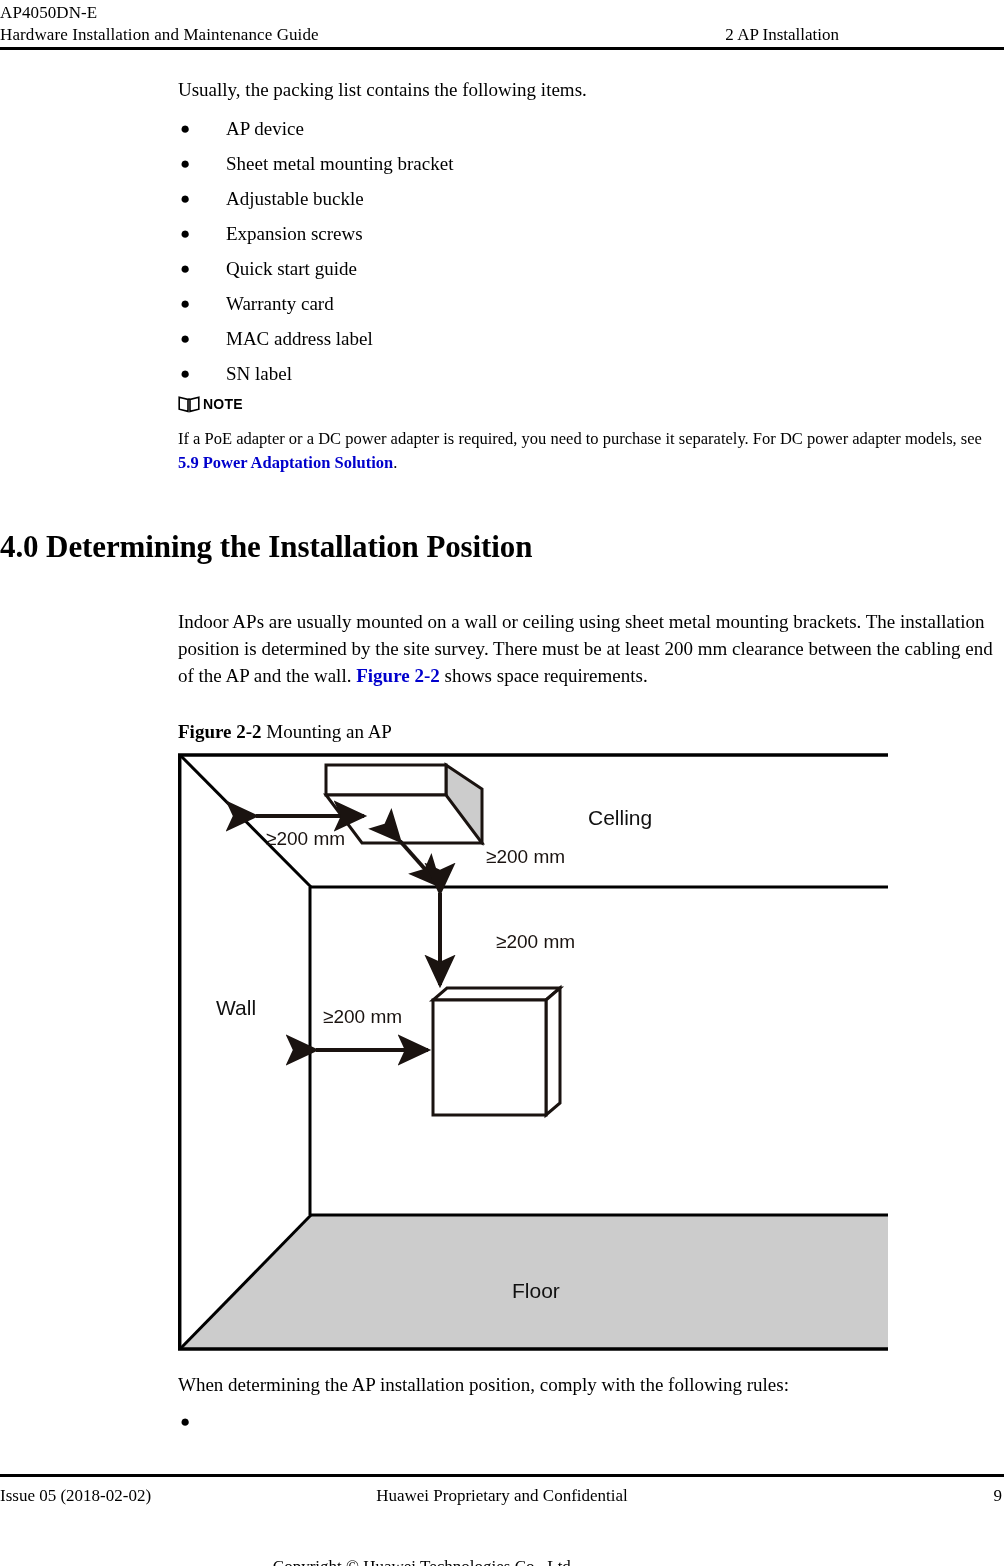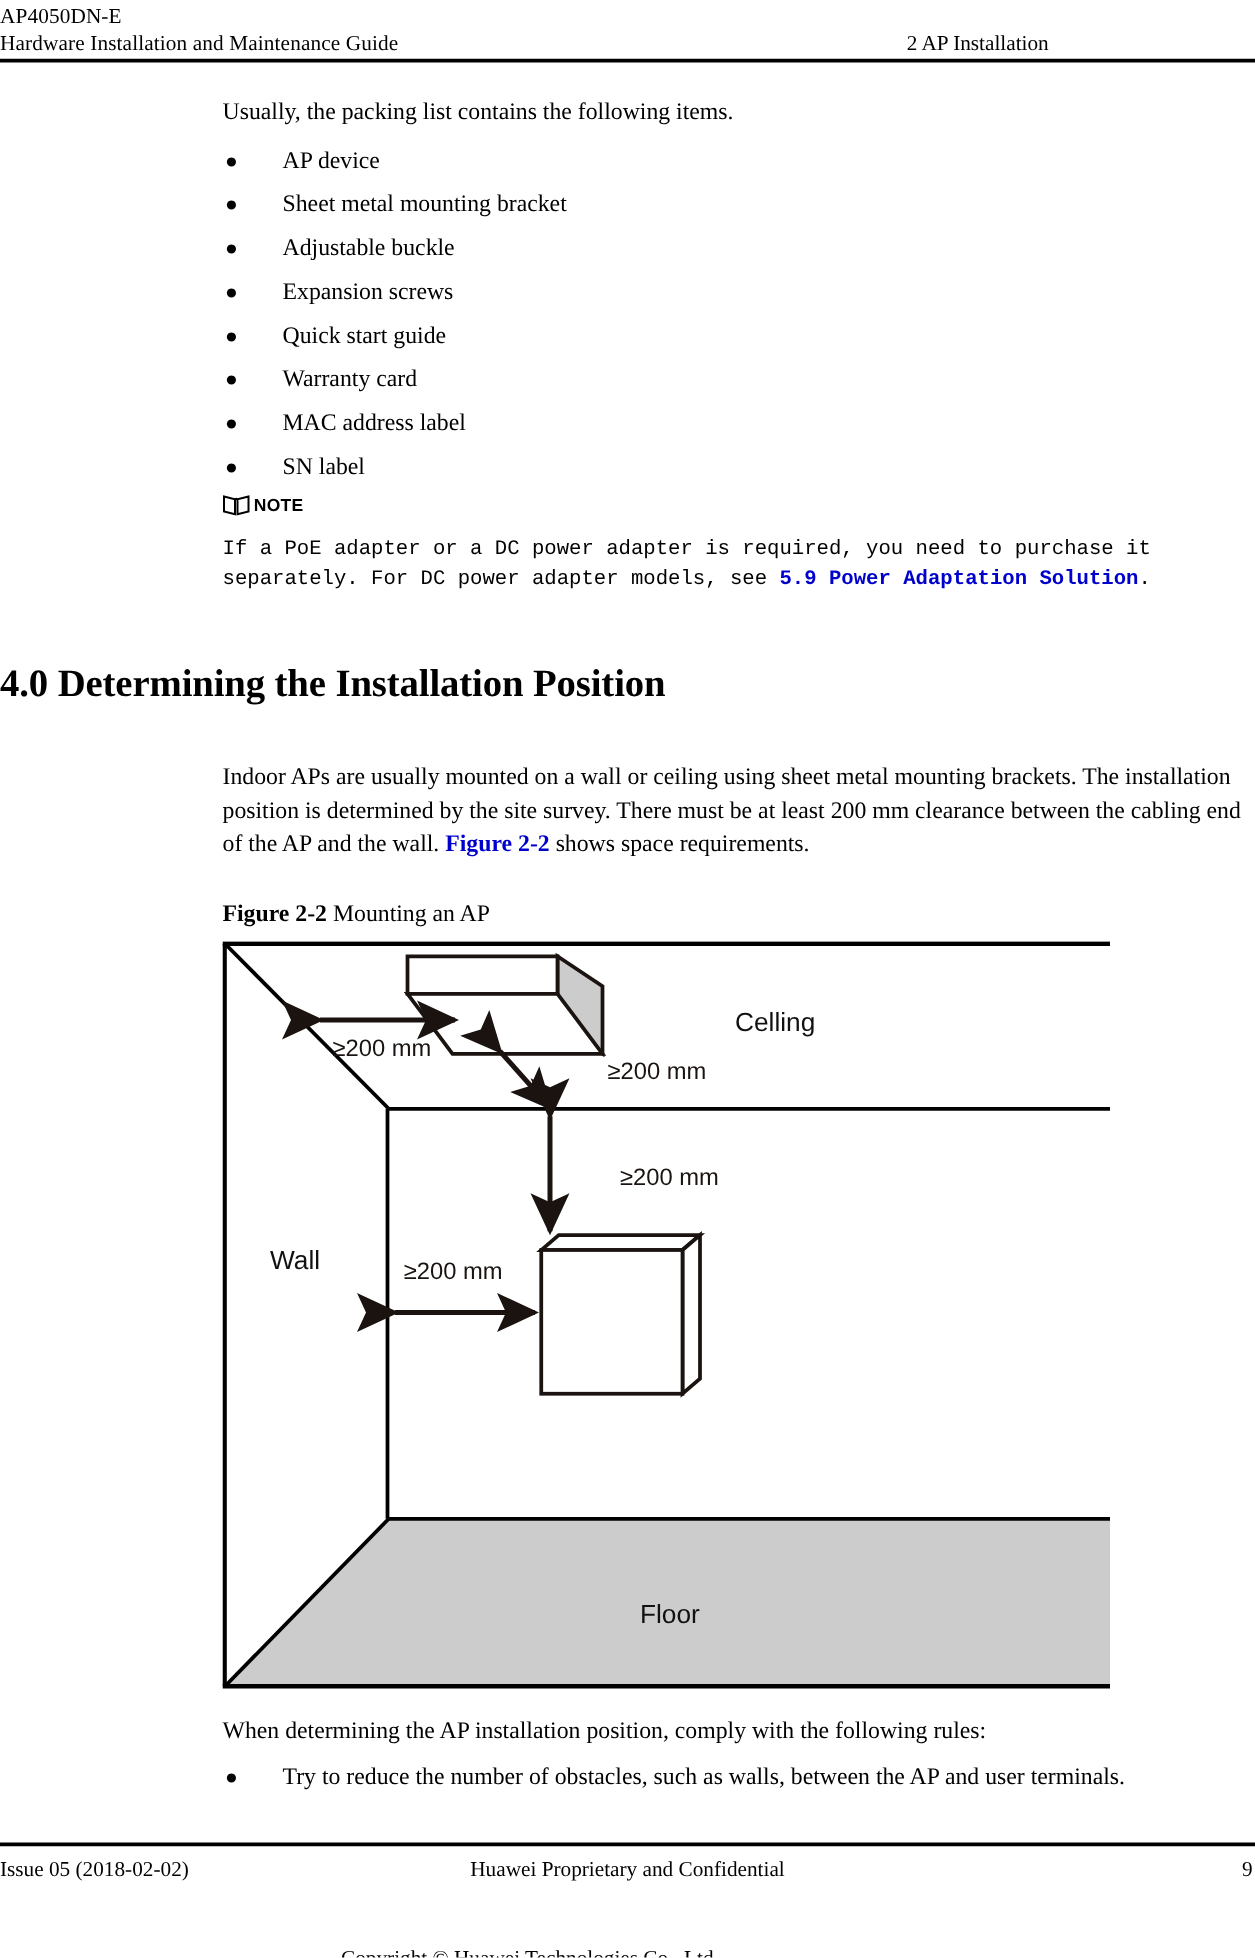--- a/index.html
+++ b/index.html
@@ -101,21 +101,20 @@
     font-family: "Liberation Sans", "DejaVu Sans", sans-serif;
     font-weight: bold;
     font-size: 14px;
     letter-spacing: 0.2px;
   }
   .note-body {
     font-size: 16.5px;
     line-height: 24px;
     width: 818px;
     margin: 0;
-    font-family: Liberation Mono, monospace;
   }
   .xref {
     color: #0000CC;
     font-weight: bold;
   }
 
   
   .h2 {
     position: absolute;
     left: 0;
@@ -307,21 +306,21 @@
       <text class="dim-label" x="145" y="270">≥200 mm</text>
 
       <text class="room-label" x="410" y="72">Celling</text>
       <text class="room-label" x="38" y="262">Wall</text>
       <text class="room-label" x="334" y="545">Floor</text>
     </svg>
   </div>
 
   <p class="para" style="margin-top:18px;margin-bottom:10px;">When determining the AP installation position, comply with the following rules:</p>
   <ul class="blist">
-    <li><span class="bullet">●</span><span>Try to reduce the number of obstacles, such as walls, between the AP and user terminals.</span></li>
+    <li><span class="bullet">●</span></li>
   </ul>
 </div>
 
 <div class="page-footer">
   <div class="ftr-rule"></div>
   <div class="ftr-left">Issue 05 (2018-02-02)</div>
   <div class="ftr-center">Huawei Proprietary and Confidential</div>
   <div class="ftr-center2">Copyright © Huawei Technologies Co., Ltd.</div>
   <div class="ftr-right">9</div>
 </div>

